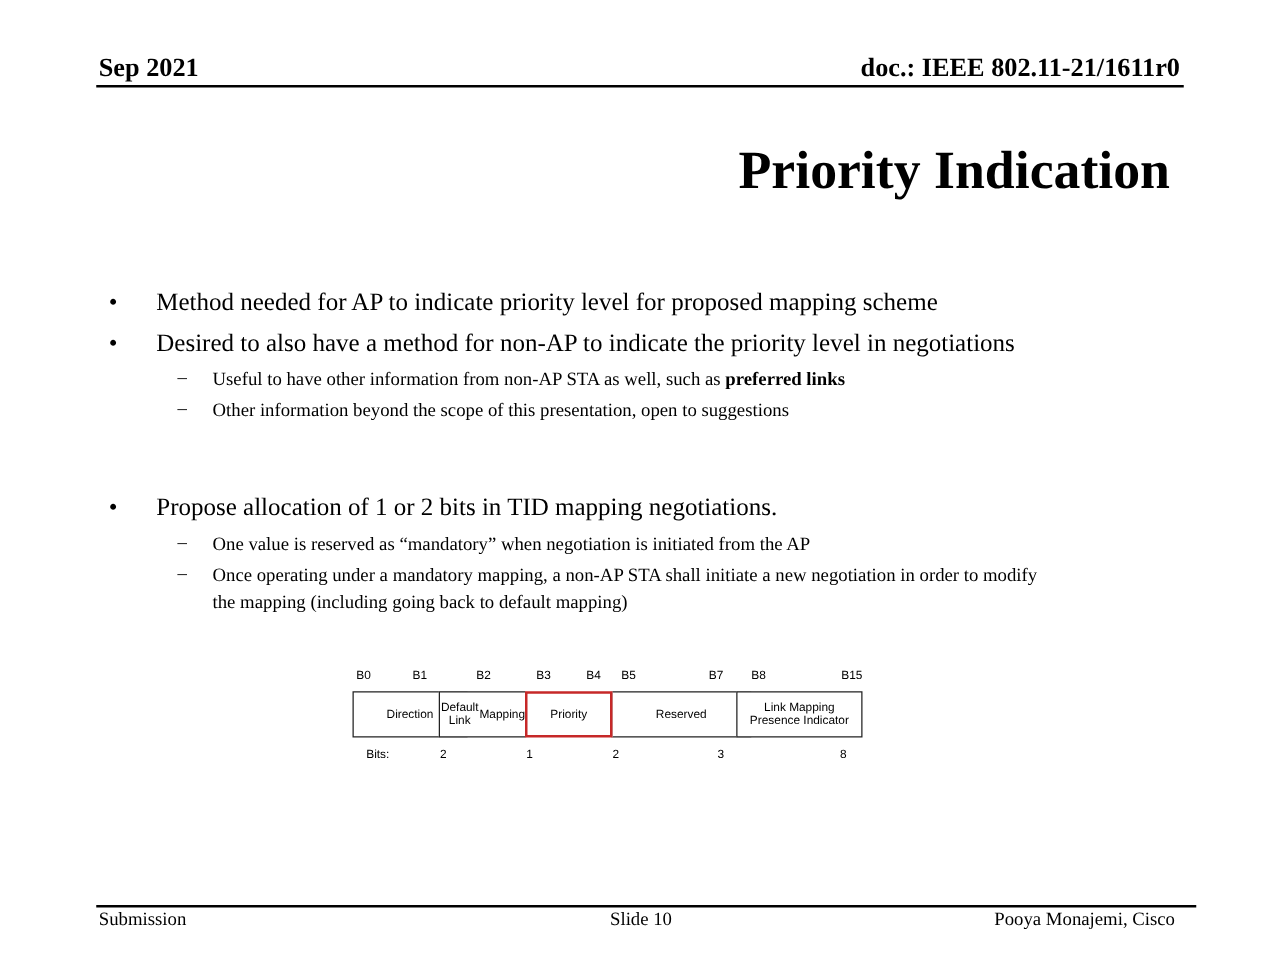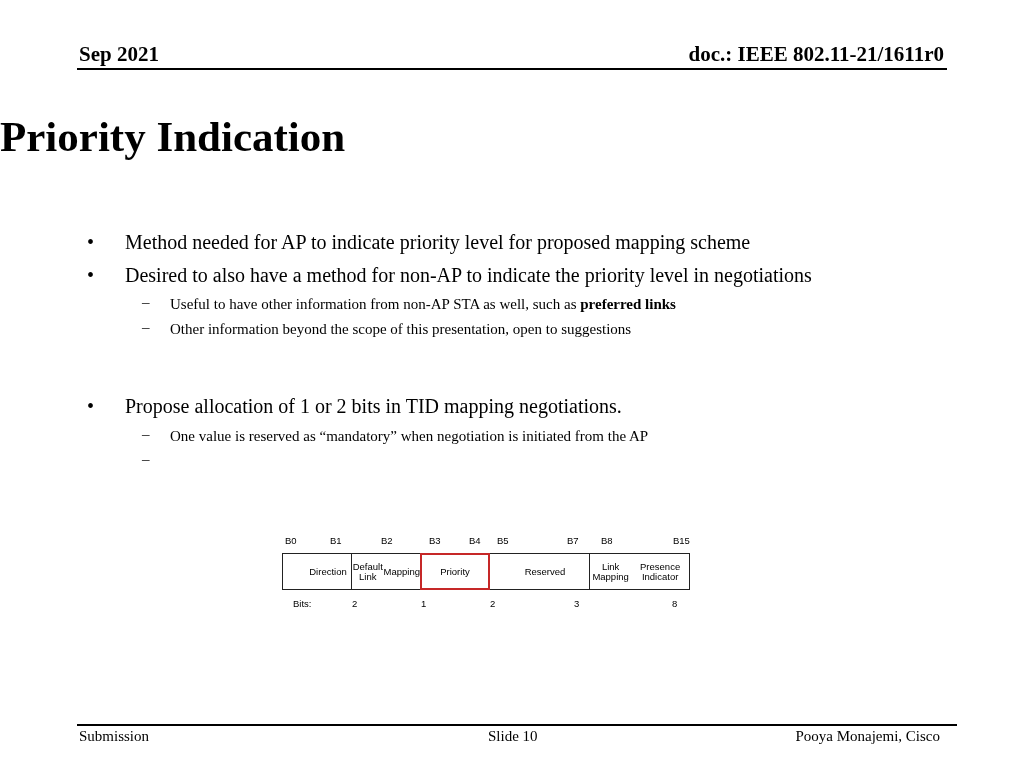--- a/index.html
+++ b/index.html
@@ -3,21 +3,21 @@
 <meta charset="utf-8">
 <style>
   html, body { margin: 0; padding: 0; }
   body {
     width: 1024px; height: 768px; background: #ffffff; position: relative; overflow: hidden;
     font-family: "Liberation Serif", serif; color: #000;
   }
   .hdr-left { position: absolute; left: 79px; top: 42px; font-size: 21px; font-weight: bold; }
   .hdr-right { position: absolute; right: 80px; top: 42px; font-size: 21px; font-weight: bold; }
   .hdr-line { position: absolute; left: 77px; top: 68px; width: 870px; height: 2px; background: #000; }
-  .title { position: absolute; left: 0; width: 936px; top: 112px; text-align: left; font-size: 43px; font-weight: bold; }
+  .title { position: absolute; left: 0; width: 936px; top: 112px; text-align: right; font-size: 43px; font-weight: bold; }
   .bullet { position: absolute; left: 87px; font-size: 20px; }
   .btext { position: absolute; left: 125px; font-size: 20px; white-space: nowrap; }
   .dash { position: absolute; left: 142px; font-size: 15px; }
   .stext { position: absolute; left: 170px; font-size: 15px; line-height: 21px; white-space: nowrap; }
   .diagram { position: absolute; left: 250px; top: 530px; width: 460px; height: 90px; font-family: "Liberation Sans", sans-serif; font-size: 9.5px; }
   .bitlabel { position: absolute; top: 5px; }
   .field {
     position: absolute; top: 23px; height: 37px; border: 1.5px solid #222; box-sizing: border-box;
     display: flex; align-items: center; justify-content: center; text-align: center; line-height: 10px; background: #fff;
   }
@@ -46,41 +46,43 @@
 </div>
 <div class="dash" style="top:319px">–</div>
 <div class="stext" style="top:319px">Other information beyond the scope of this presentation, open to suggestions</div>
 
 <div class="bullet" style="top:395px">•</div>
 <div class="btext" style="top:395px">Propose allocation of 1 or 2 bits in TID mapping negotiations.</div>
 <div class="dash" style="top:426px">–</div>
 <div class="stext" style="top:426px">One value is reserved as “mandatory” when negotiation is initiated from the AP</div>
 <div class="dash" style="top:451px">–</div>
 <div class="stext" style="top:451px">
+  <div>Once operating under a mandatory mapping, a non-AP STA shall initiate a new negotiation in order to modify</div>
+  <div>the mapping (including going back to default mapping)</div>
 </div>
 
 <div class="diagram">
   <span class="bitlabel" style="left:35px">B0</span>
   <span class="bitlabel" style="left:80px">B1</span>
   <span class="bitlabel" style="left:131px">B2</span>
   <span class="bitlabel" style="left:179px">B3</span>
   <span class="bitlabel" style="left:219px">B4</span>
   <span class="bitlabel" style="left:247px">B5</span>
   <span class="bitlabel" style="left:317px">B7</span>
   <span class="bitlabel" style="left:351px">B8</span>
   <span class="bitlabel" style="left:423px">B15</span>
 
   <div class="field" style="left:32px; width:92px">Direction</div>
   <div class="field" style="left:101px; width:70px; flex-direction:row">
     <span>Default Link</span>
     <span>Mapping</span>
   </div>
   <div class="field hl" style="left:170px; width:70px">Priority</div>
   <div class="field" style="left:239px; width:112px">Reserved</div>
-  <div class="field" style="left:339px; width:101px; ">
+  <div class="field" style="left:339px; width:101px; flex-direction:column">
     <span>Link Mapping</span>
     <span>Presence Indicator</span>
   </div>
 
   <span class="bits" style="left:6px">Bits:</span>
   <span class="bits" style="left:65px">2</span>
   <span class="bits" style="left:134px">1</span>
   <span class="bits" style="left:203px">2</span>
   <span class="bits" style="left:287px">3</span>
   <span class="bits" style="left:385px">8</span>

